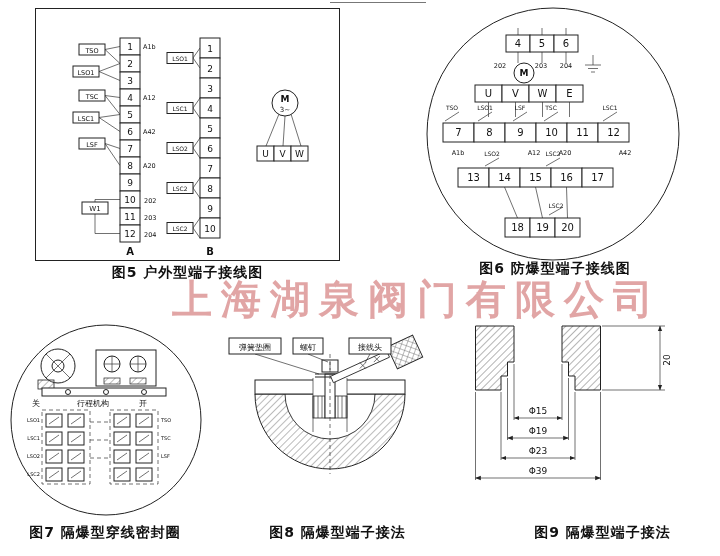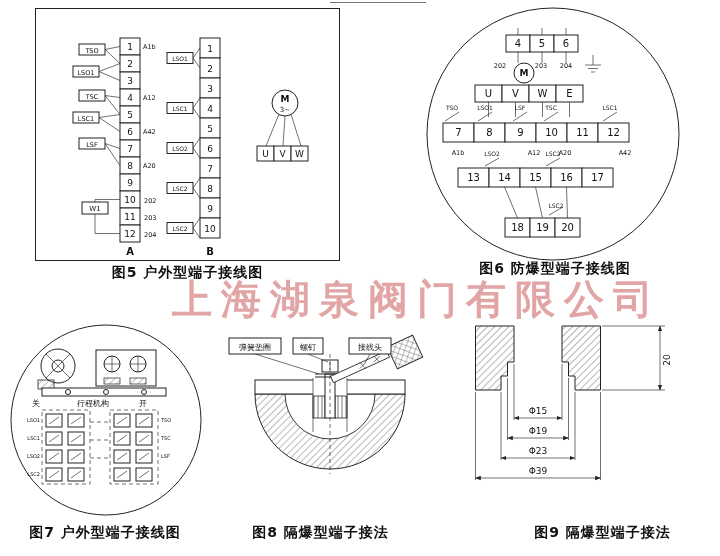--- a/index.html
+++ b/index.html
@@ -338,21 +338,21 @@
     <text x="32" y="100" class="t5 te">LSO1</text>
     <text x="32" y="118" class="t5 te">LSC1</text>
     <text x="32" y="136" class="t5 te">LSO2</text>
     <text x="32" y="154" class="t5 te">LSC2</text>
     <text x="153" y="100" class="t5 ts">TSO</text>
     <text x="153" y="118" class="t5 ts">TSC</text>
     <text x="153" y="136" class="t5 ts">LSF</text>
   </g>
 </svg>
 </div>
-<div class="cap" style="left:5px;top:524px;width:200px">图7  户外型端子接线图</div>
+<div class="cap" style="left:5px;top:524px;width:200px">图7  隔爆型穿线密封圈</div>
 
 <div class="abs" style="left:225px;top:332px">
 <svg width="215" height="200" viewBox="0 0 215 200">
   <defs>
     <pattern id="h8a" width="5" height="5" patternUnits="userSpaceOnUse" patternTransform="rotate(45)">
       <line x1="0" y1="0" x2="0" y2="5" stroke="#555" stroke-width="0.8"></line>
     </pattern>
     <pattern id="h8b" width="5" height="5" patternUnits="userSpaceOnUse" patternTransform="rotate(135)">
       <line x1="0" y1="0" x2="0" y2="5" stroke="#555" stroke-width="0.8"></line>
     </pattern>
@@ -393,21 +393,21 @@
     <path class="lnt" d="M30,22 L94,42 M83,22 L103,30 M145,22 L140,31"></path>
     <rect x="4" y="6" width="52" height="16" class="cell"></rect>
     <text x="30" y="17.5" class="t8">弹簧垫圈</text>
     <rect x="68" y="6" width="30" height="16" class="cell"></rect>
     <text x="83" y="17.5" class="t8">螺钉</text>
     <rect x="124" y="6" width="42" height="16" class="cell"></rect>
     <text x="145" y="17.5" class="t8">接线头</text>
   </g>
 </svg>
 </div>
-<div class="cap" style="left:218px;top:524px;width:205px">图8  隔爆型端子接法</div>
+<div class="cap" style="left:235px;top:524px;width:205px">图8  隔爆型端子接法</div>
 
 <div class="abs" style="left:460px;top:318px">
 <svg width="235" height="205" viewBox="0 0 235 205">
   <defs>
     <pattern id="h9" width="5" height="5" patternUnits="userSpaceOnUse" patternTransform="rotate(45)">
       <line x1="0" y1="0" x2="0" y2="5" stroke="#444" stroke-width="0.8"></line>
     </pattern>
     <marker id="ar9" viewBox="0 0 10 10" refX="9.5" refY="5" markerWidth="8" markerHeight="8" orient="auto-start-reverse">
       <path d="M0,1 L10,5 L0,9 Z" fill="#222"></path>
     </marker>

